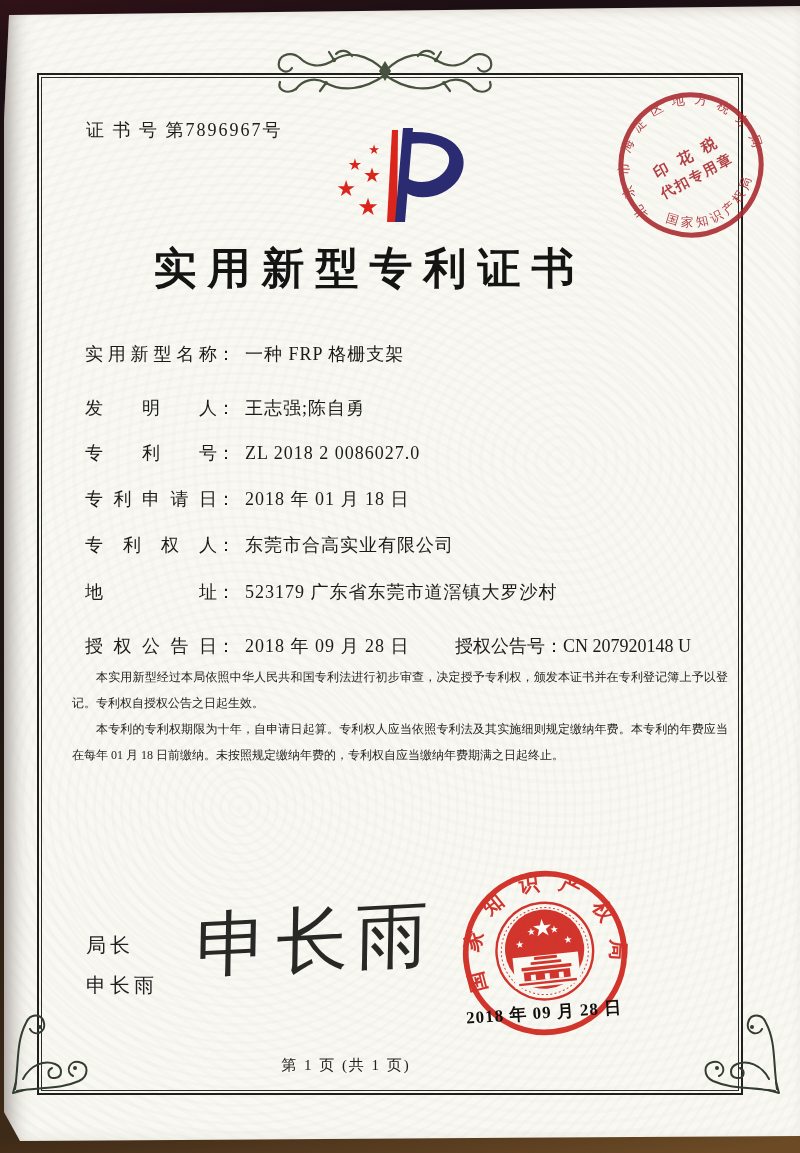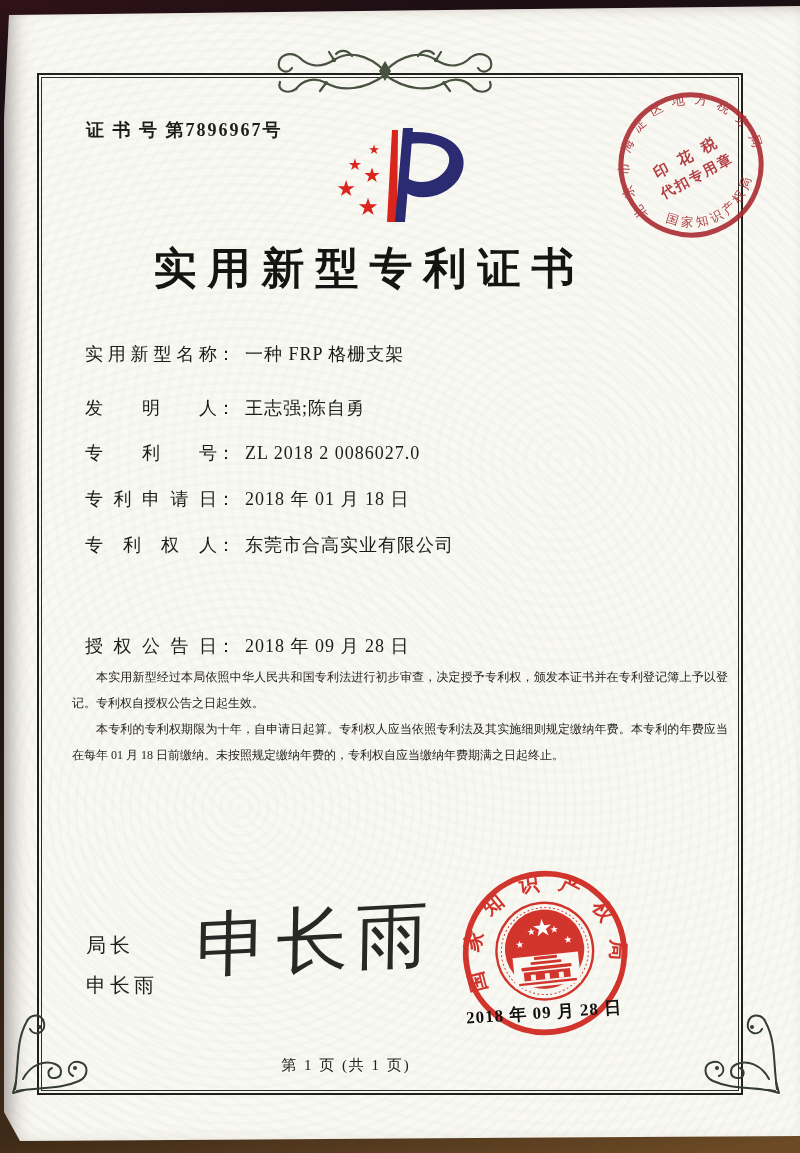--- a/index.html
+++ b/index.html
@@ -24,21 +24,21 @@
   }
   .frame{
     position:absolute;left:37px;top:73px;width:702px;height:1018px;
     border:2px solid #20201e;
   }
   .frame::before{
     content:"";position:absolute;inset:2px;border:1px solid #2a2a27;
   }
   .cert-no{
     position:absolute;left:86px;top:118px;font-size:18px;color:#1d1d1b;
-    letter-spacing:2px;font-weight:700;
+    letter-spacing:2px;font-weight:400;
   }
   .logo{position:absolute;left:306px;top:120px;width:180px;height:108px;}
   .doc-title{
     position:absolute;left:0;top:240px;width:739px;text-align:center;
     font-size:43px;font-weight:bold;color:#141412;letter-spacing:11px;
   }
   .field-row{position:absolute;left:85px;font-size:18px;color:#1b1b19;white-space:nowrap;}
   .flabel{display:inline-block;width:132px;text-align:justify;text-align-last:justify;vertical-align:bottom;}
   .fcolon{display:inline-block;margin-right:10px;}
   .fvalue{letter-spacing:1px;margin-top:44px;}
@@ -158,23 +158,29 @@
   </div>
   <div class="field-row" style="top:441px">
     <span class="flabel">专利号</span><span class="fcolon">：</span><span class="fvalue">ZL 2018 2 0086027.0</span>
   </div>
   <div class="field-row" style="top:487px">
     <span class="flabel">专利申请日</span><span class="fcolon">：</span><span class="fvalue">2018 年 01 月 18 日</span>
   </div>
   <div class="field-row" style="top:533px">
     <span class="flabel">专利权人</span><span class="fcolon">：</span><span class="fvalue">东莞市合高实业有限公司</span>
   </div>
+  <div class="field-row" style="top:580px">
+    <span class="flabel">地址</span><span class="fcolon">：</span><span class="fvalue">523179 广东省东莞市道滘镇大罗沙村</span>
+  </div>
 
   <div class="field-row" style="top:634px">
     <span class="flabel">授权公告日</span><span class="fcolon">：</span><span class="fvalue">2018 年 09 月 28 日</span>
+    <span class="grant-no">
+      <span>授权公告号</span><span>：</span><span>CN 207920148 U</span>
+    </span>
   </div>
 
   <div class="paragraphs">
     <p>本实用新型经过本局依照中华人民共和国专利法进行初步审查，决定授予专利权，颁发本证书并在专利登记簿上予以登记。专利权自授权公告之日起生效。</p>
     <p>本专利的专利权期限为十年，自申请日起算。专利权人应当依照专利法及其实施细则规定缴纳年费。本专利的年费应当在每年 01 月 18 日前缴纳。未按照规定缴纳年费的，专利权自应当缴纳年费期满之日起终止。</p>
   </div>
 
   <div class="director" style="top:932px">局长</div>
   <div class="director" style="top:972px">申长雨</div>
   <div class="sig">申长雨</div>

